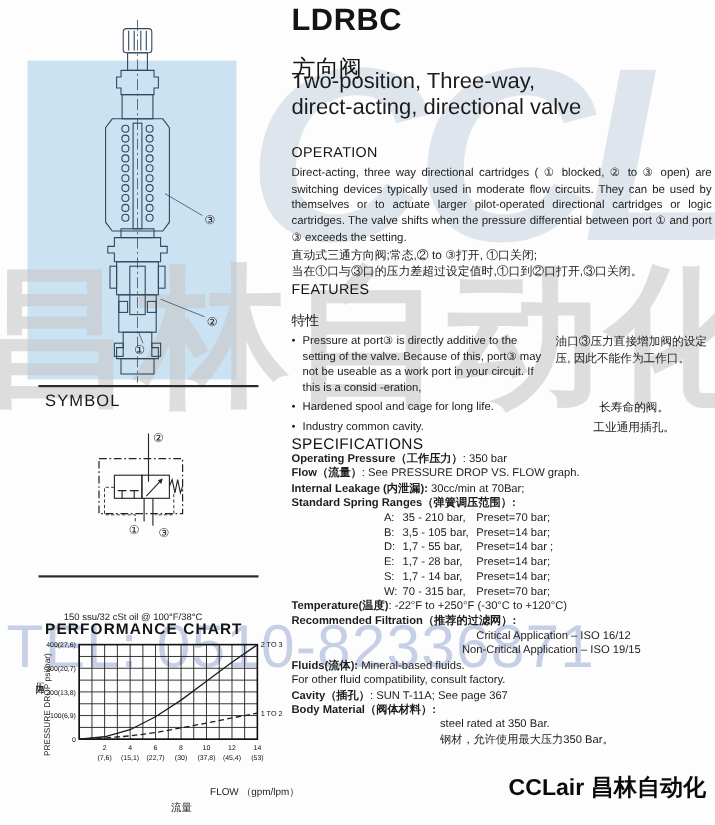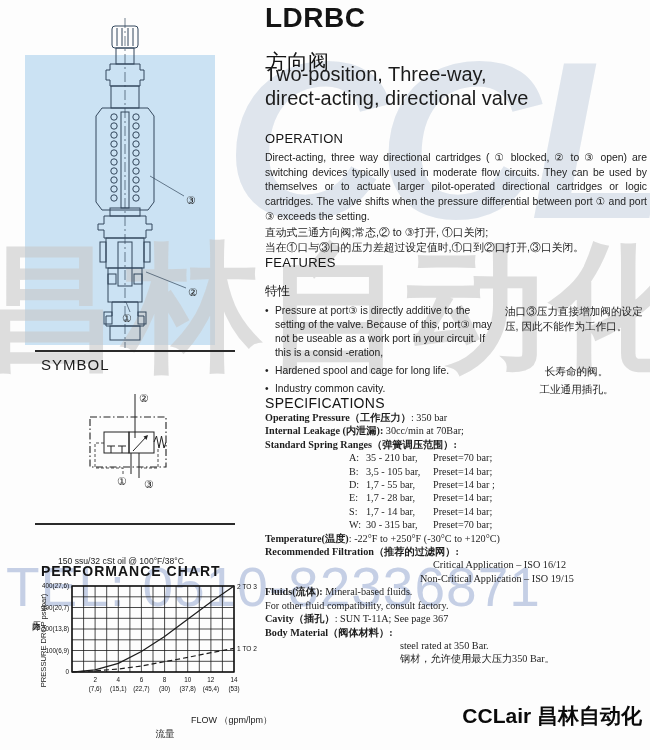--- a/index.html
+++ b/index.html
@@ -39,21 +39,21 @@
   .op-cn{font-size:10.8px;line-height:15.5px;color:#222;}
   #features{left:265px;top:255px;width:383px;}
   #features .cnh{font-size:12.5px;margin-top:13px;}
   .feat-row{display:flex;justify-content:space-between;margin-top:4px;}
   .feat-en{width:235px;font-size:10.3px;line-height:13.9px;color:#222;padding-left:10px;position:relative;}
   .feat-en::before{content:"•";position:absolute;left:0;top:0;}
   .feat-cn{width:143px;font-size:10.6px;line-height:14.5px;color:#222;}
   .feat-cn.right{text-align:center;align-self:flex-end;}
   #specs{left:265px;top:395px;width:383px;}
   #specs .cnh{font-size:13px;margin-top:1px;}
-  .spec{font-size:10.2px;line-height:13.4px;color:#1d1d1d;font-family:Liberation Serif, serif;}
+  .spec{font-size:10.2px;line-height:13.4px;color:#1d1d1d;}
   .spec b{font-weight:bold;}
   .spring-row{display:flex;margin-left:84px;}
   .spring-row .sc{width:17px;}
   .spring-row .sr{width:67px;}
   .indent1{margin-left:168px;}
   .indent2{margin-left:155px;}
   .indent3{margin-left:135px;}
 
   
   #chart-block{left:28px;top:556px;width:244px;height:186px;}
@@ -235,20 +235,21 @@
       </div>
       <div class="feat-row">
         <div class="feat-en">Industry common cavity.</div>
         <div class="feat-cn right">工业通用插孔。</div>
       </div>
     </div>
 
     <div class="abs" id="specs">
       <div class="sec-head" style="font-size:14px;">SPECIFICATIONS</div>
       <div class="spec"><b>Operating Pressure（工作压力）</b><span>: 350 bar</span></div>
+      <div class="spec"><b>Flow（流量）</b><span>: See PRESSURE DROP VS. FLOW graph.</span></div>
       <div class="spec"><b>Internal Leakage (内泄漏):</b><span>  30cc/min at 70Bar;</span></div>
       <div class="spec"><b>Standard Spring Ranges（弹簧调压范围）:</b></div>
       <div class="spec spring-row">
           <span class="sc">A:</span>
           <span class="sr">35 - 210 bar,</span>
           <span>Preset=70 bar;</span>
         </div>
       <div class="spec spring-row">
           <span class="sc">B:</span>
           <span class="sr">3,5 - 105 bar,</span>
@@ -264,21 +265,21 @@
           <span class="sr">1,7 - 28 bar,</span>
           <span>Preset=14 bar;</span>
         </div>
       <div class="spec spring-row">
           <span class="sc">S:</span>
           <span class="sr">1,7 - 14 bar,</span>
           <span>Preset=14 bar;</span>
         </div>
       <div class="spec spring-row">
           <span class="sc">W:</span>
-          <span class="sr">30 - 315 bar,</span>
+          <span class="sr">70 - 315 bar,</span>
           <span>Preset=70 bar;</span>
         </div>
       <div class="spec"><b>Temperature(温度)</b><span>: -22°F to +250°F (-30°C to +120°C)</span></div>
       <div class="spec"><b>Recommended Filtration（推荐的过滤网）:</b></div>
       <div class="spec indent1">Critical Application – ISO 16/12</div>
       <div class="spec indent2">Non-Critical Application – ISO 19/15</div>
       <div class="spec"><b>Fluids(流体):</b><span> Mineral-based fluids.</span></div>
       <div class="spec">For other fluid compatibility, consult factory.</div>
       <div class="spec"><b>Cavity（插孔）</b><span>: SUN T-11A; See page 367</span></div>
       <div class="spec"><b>Body Material（阀体材料）:</b></div>

